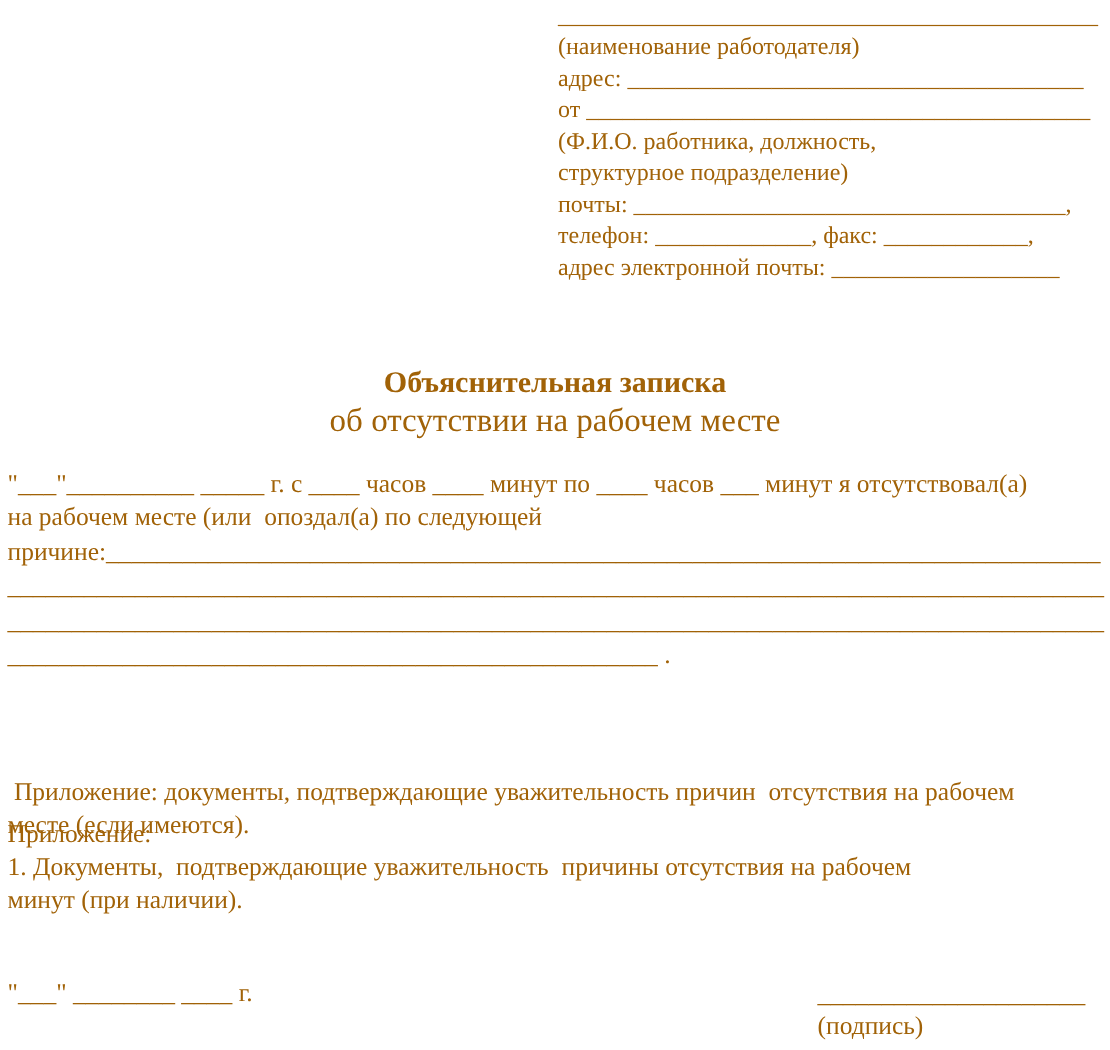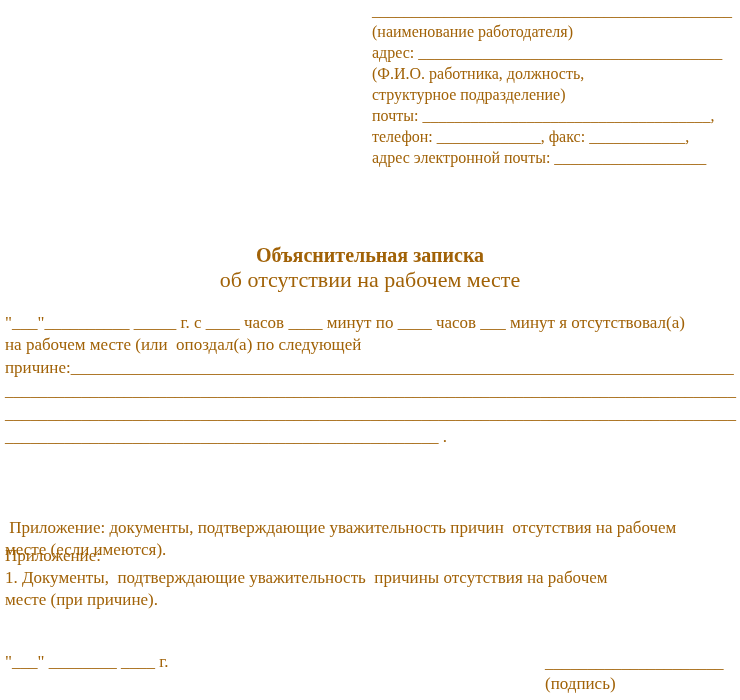--- a/index.html
+++ b/index.html
@@ -75,20 +75,21 @@
 </style>
 </head>
 <body>
 
 <div class="page">
 
   <div class="header-block">
     <div class="line">_____________________________________________</div>
     <div class="line">(наименование работодателя)</div>
     <div class="line">адрес: ______________________________________</div>
+    <div class="line">от __________________________________________</div>
     <div class="line">(Ф.И.О. работника, должность,</div>
     <div class="line">структурное подразделение)</div>
     <div class="line">почты: ____________________________________,</div>
     <div class="line">телефон: _____________, факс: ____________,</div>
     <div class="line">адрес электронной почты: ___________________</div>
   </div>
 
   <div class="title-block">
     <div class="doc-title">Объяснительная записка</div>
     <div class="doc-subtitle">об отсутствии на рабочем месте</div>
@@ -104,21 +105,21 @@
   </div>
 
   <div class="attachment-note">
     <div class="line"> Приложение: документы, подтверждающие уважительность причин  отсутствия на рабочем</div>
     <div class="line">месте (если имеются).</div>
   </div>
 
   <div class="attachment-list">
     <div class="line">Приложение:</div>
     <div class="line">1. Документы,  подтверждающие уважительность  причины отсутствия на рабочем</div>
-    <div class="line">месте (при причине).</div>
+    <div class="line">минут (при наличии).</div>
   </div>
 
   <div class="footer-date">"___" ________ ____ г.</div>
 
   <div class="signature-block">
     <div class="line">_____________________</div>
     <div class="line">(подпись)</div>
   </div>
 
 </div>

